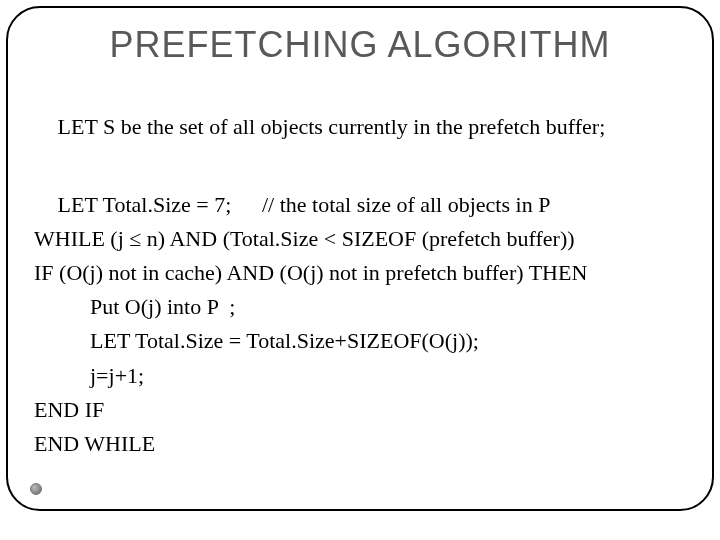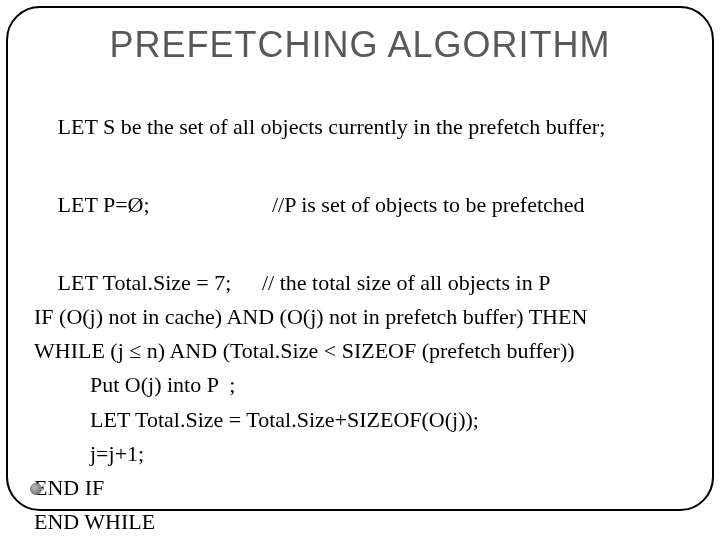--- a/index.html
+++ b/index.html
@@ -13,24 +13,23 @@
   .bullet{position:absolute;left:22px;bottom:14px;width:10px;height:10px;border:1px solid #777;border-radius:50%;background:radial-gradient(circle at 35% 35%,#bbb,#888 60%,#666);}
 </style>
 </head>
 <body>
 
 <div class="slide">
   <div class="frame">
     <div class="title">PREFETCHING ALGORITHM</div>
     <div class="body">
       <div class="line i1"> LET S be the set of all objects currently in the prefetch buffer;</div>
-      <div class="line i1"><span style="display:inline-block;width:220px;"> LET P=Ø;</span><span>//P is set of objects to be prefetched</span></div>
       <div class="line i1"><span style="display:inline-block;width:210px;"> LET Total.Size = 7;</span><span>// the total size of all objects in P</span></div>
+      <div class="line">WHILE (j ≤ n) AND (Total.Size &lt; SIZEOF (prefetch buffer))</div>
       <div class="line">IF (O(j) not in cache) AND (O(j) not in prefetch buffer) THEN</div>
-      <div class="line">WHILE (j ≤ n) AND (Total.Size &lt; SIZEOF (prefetch buffer))</div>
       <div class="line i2">Put O(j) into P  ;</div>
       <div class="line i2">LET Total.Size = Total.Size+SIZEOF(O(j));</div>
       <div class="line i2">j=j+1;</div>
       <div class="line">END IF</div>
       <div class="line">END WHILE</div>
     </div>
     <div class="bullet"></div>
   </div>
 </div>
 

